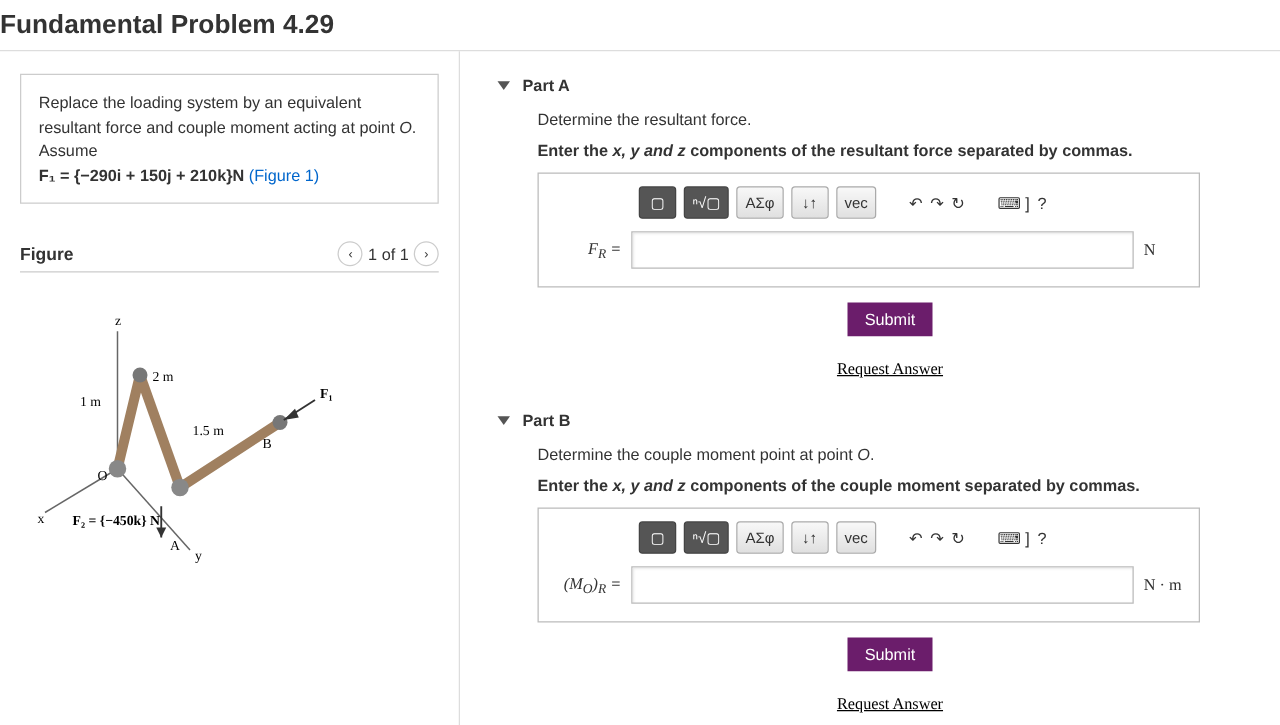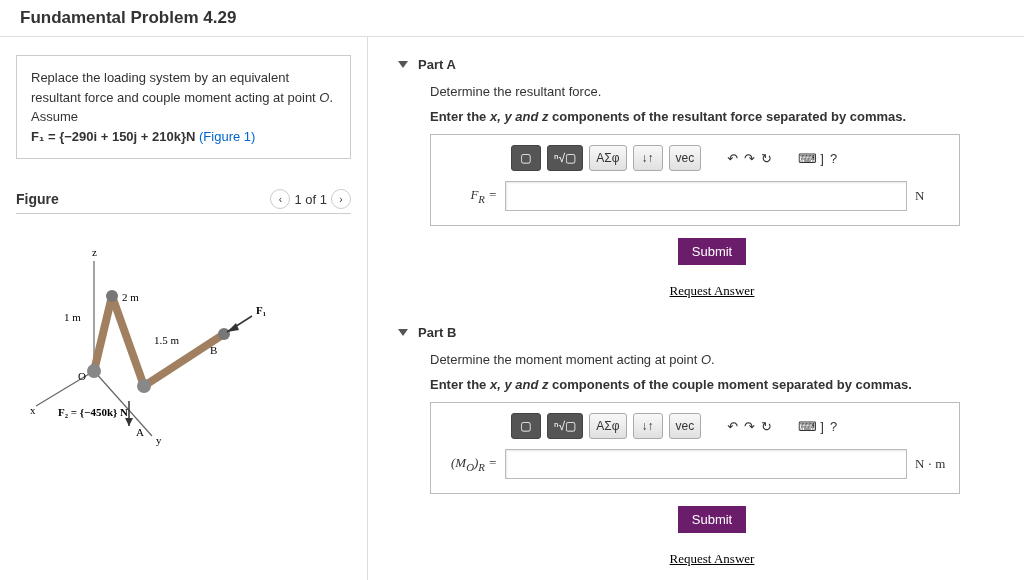--- a/index.html
+++ b/index.html
@@ -1,17 +1,17 @@
 <!DOCTYPE html>
 <html><head>
   <meta charset="utf-8">
   <style>
     * { margin: 0; padding: 0; box-sizing: border-box; }
     body { font-family: Arial, Helvetica, sans-serif; font-size: 13px; color: #333; background: #fff; }
-    .page-title { font-weight: bold; font-size: 17px; padding: 8px 20px; }
+    .page-title { font-weight: bold; font-size: 21px; padding: 8px 0; }
     .divider { border-bottom: 1px solid #ddd; }
     .main { display: flex; }
     .left-col { width: 368px; border-right: 1px solid #ddd; padding: 18px 16px; }
     .right-col { flex: 1; padding: 18px 30px; }
 
     .problem-box { border: 1px solid #ccc; padding: 12px 14px; margin-bottom: 30px; line-height: 1.5; }
     .problem-box .math { font-weight: bold; }
     .link-text { color: #0066cc; cursor: pointer; }
 
     .figure-header { display: flex; justify-content: space-between; align-items: center; margin-bottom: 10px; border-bottom: 1px solid #ccc; padding-bottom: 4px;}
@@ -141,21 +141,21 @@
         <span class="request-link">Request Answer</span>
       </div>
     </div>
 
     <div class="part-header">
       <div class="caret"></div>
       <span class="part-title">Part B</span>
     </div>
     <div class="part-body">
       <div class="instruction">
-        <span>Determine the moment moment acting at point </span><em>O</em><span>.</span>
+        <span>Determine the couple moment point at point </span><em>O</em><span>.</span>
       </div>
       <div class="instruction">
         <b><span>Enter the </span><em>x, y and z</em><span> components of the couple moment separated by commas.</span></b>
       </div>
       <div class="answer-box">
         <div class="toolbar">
           <span class="tool-btn dark">▢</span>
           <span class="tool-btn dark">ⁿ√▢</span>
           <span class="tool-btn">ΑΣφ</span>
           <span class="tool-btn">↓↑</span>

